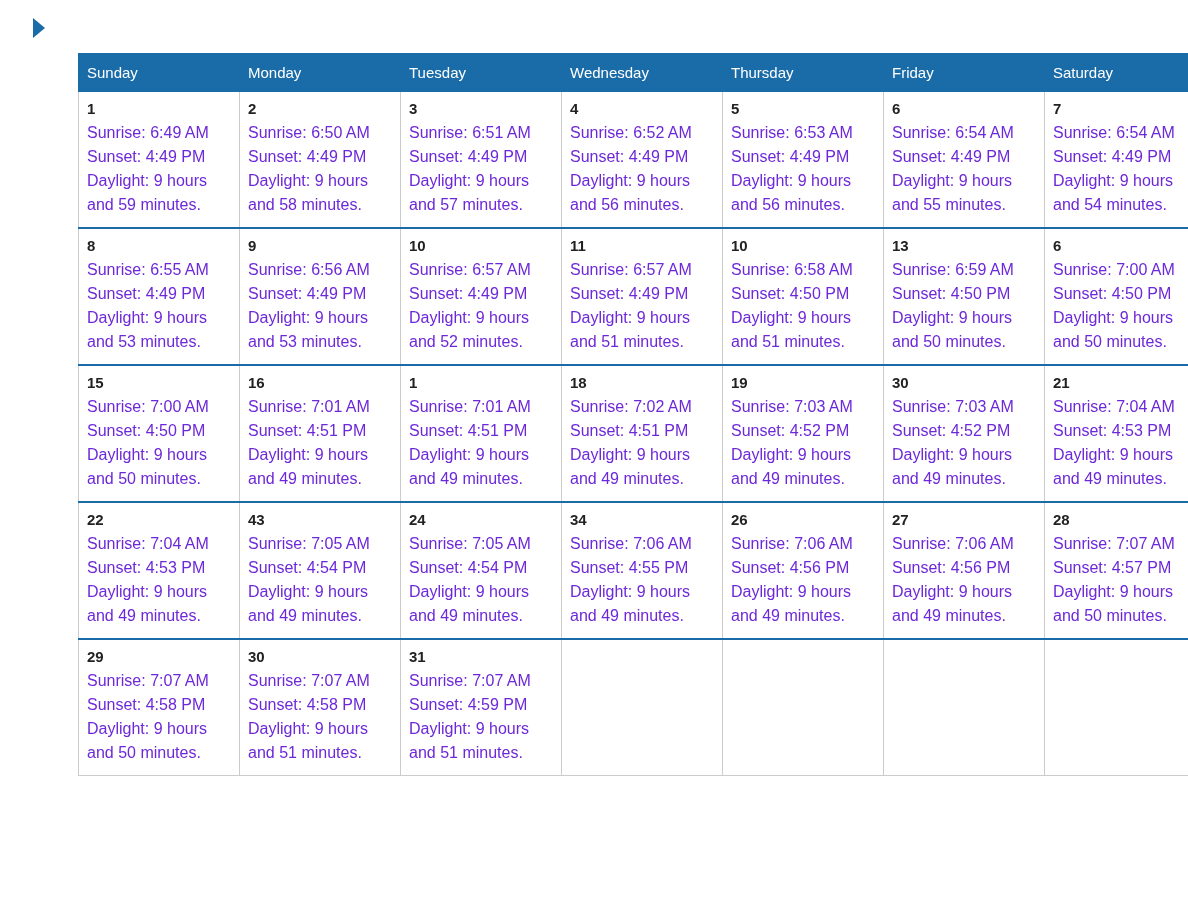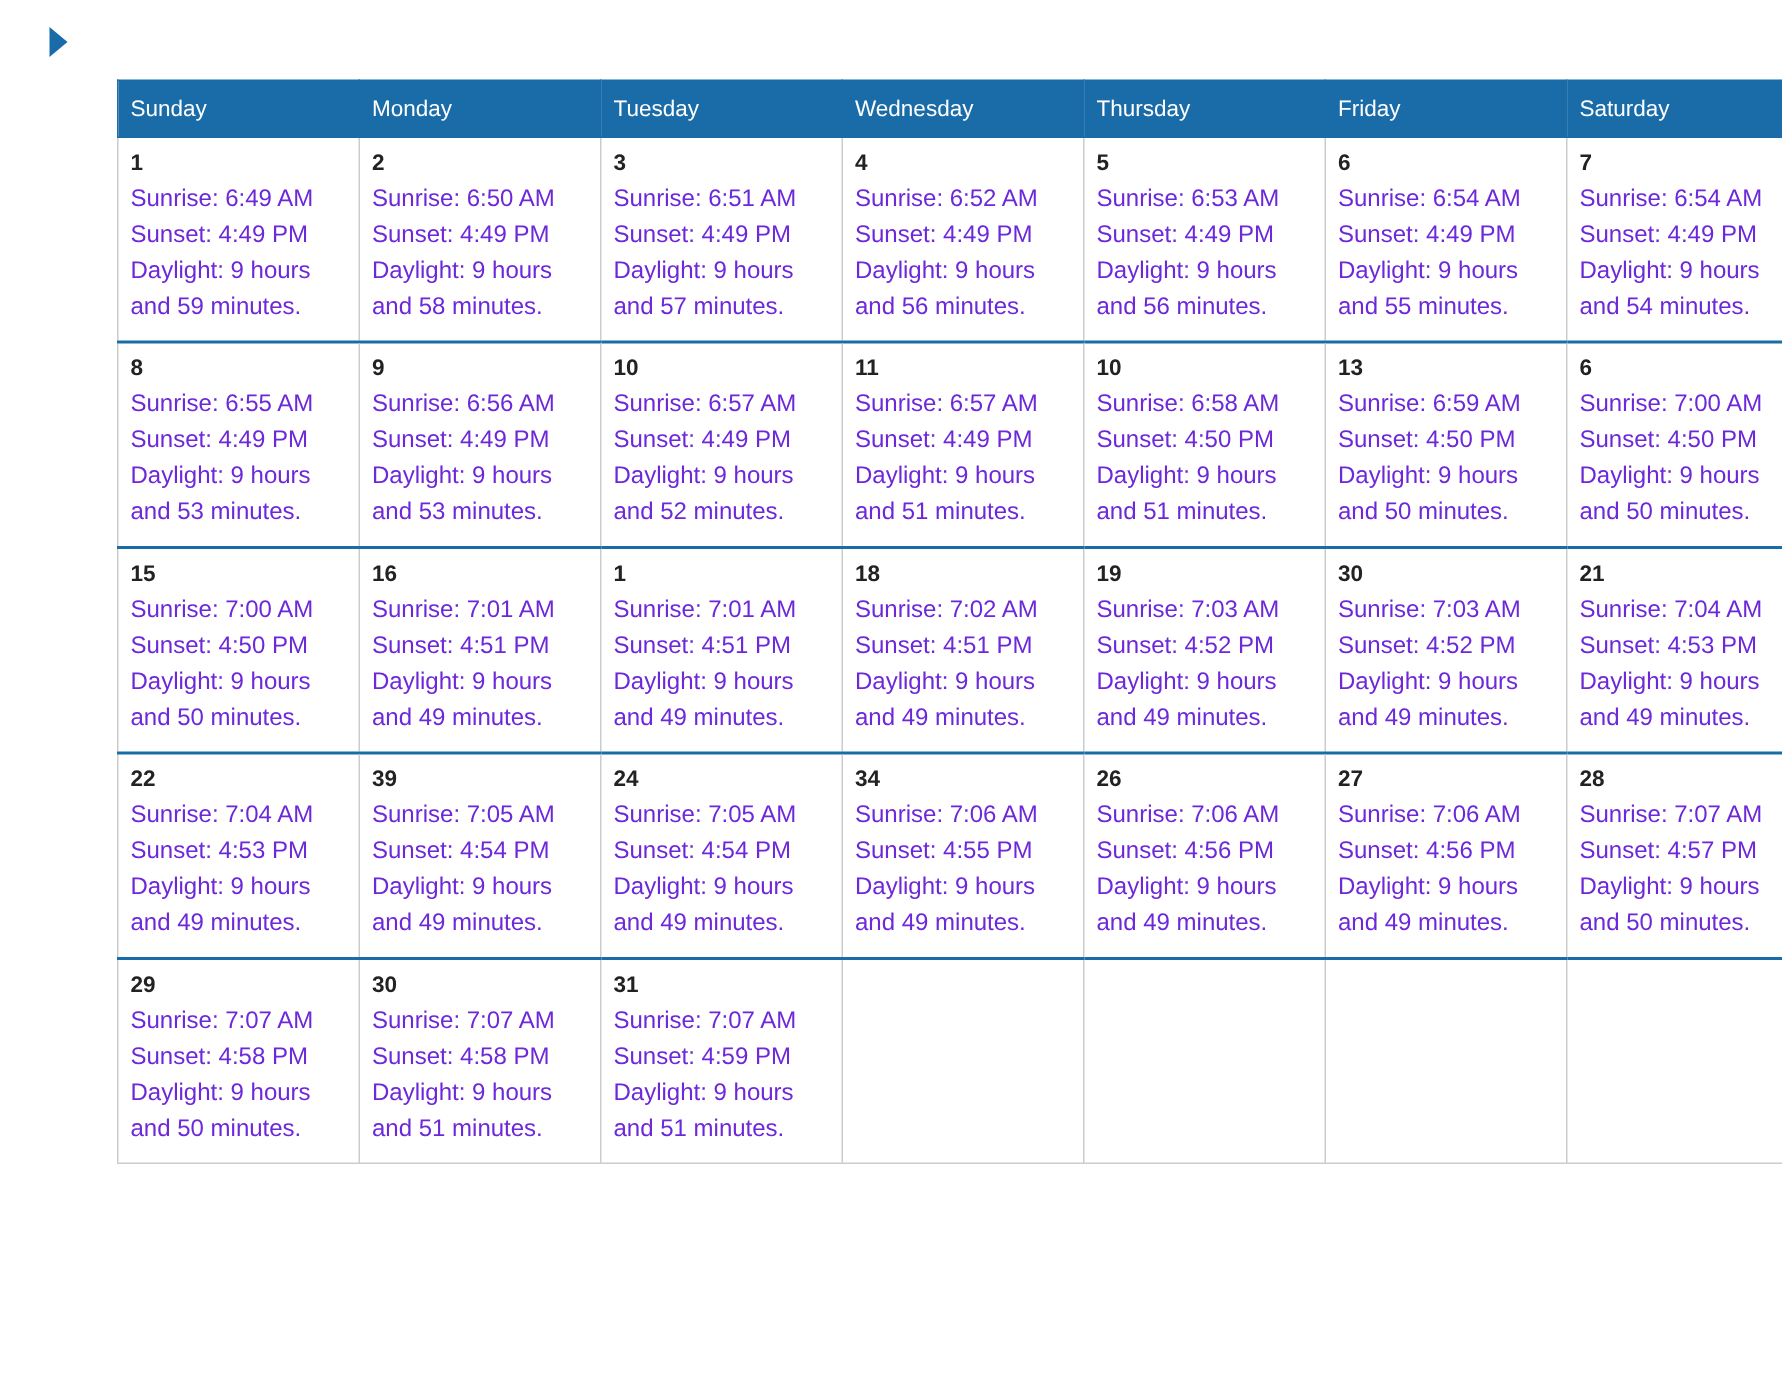--- a/index.html
+++ b/index.html
@@ -219,21 +219,21 @@
         <div class="day-number">21</div>
         <div class="day-info">Sunrise: 7:04 AM<br>Sunset: 4:53 PM<br>Daylight: 9 hours<br>and 49 minutes.</div>
       </td>
       </tr>
       <tr>
         <td>
         <div class="day-number">22</div>
         <div class="day-info">Sunrise: 7:04 AM<br>Sunset: 4:53 PM<br>Daylight: 9 hours<br>and 49 minutes.</div>
       </td>
         <td>
-        <div class="day-number">39</div>
+        <div class="day-number">43</div>
         <div class="day-info">Sunrise: 7:05 AM<br>Sunset: 4:54 PM<br>Daylight: 9 hours<br>and 49 minutes.</div>
       </td>
         <td>
         <div class="day-number">24</div>
         <div class="day-info">Sunrise: 7:05 AM<br>Sunset: 4:54 PM<br>Daylight: 9 hours<br>and 49 minutes.</div>
       </td>
         <td>
         <div class="day-number">34</div>
         <div class="day-info">Sunrise: 7:06 AM<br>Sunset: 4:55 PM<br>Daylight: 9 hours<br>and 49 minutes.</div>
       </td>

